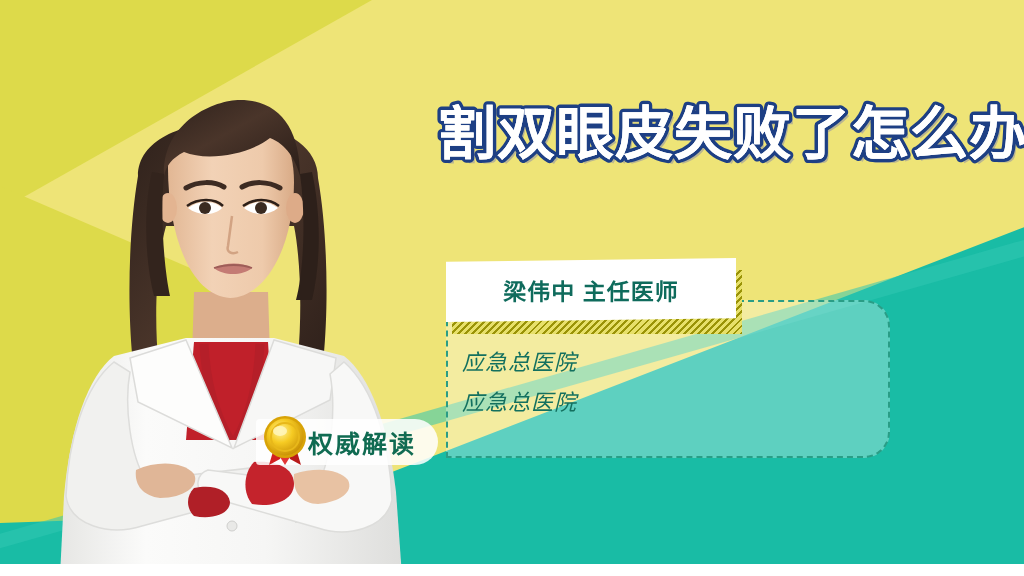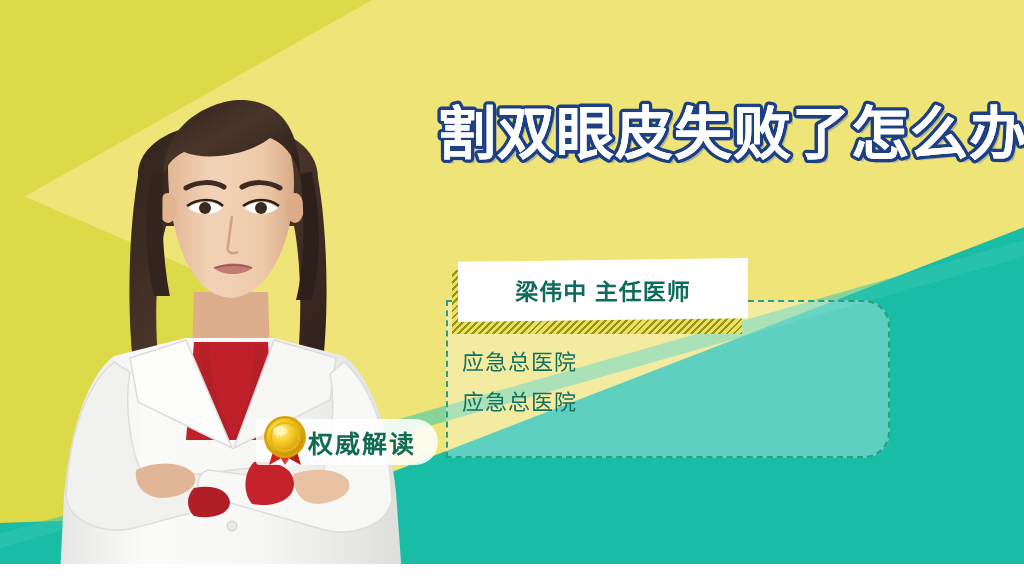--- a/index.html
+++ b/index.html
@@ -79,21 +79,21 @@
     width: 290px;
     height: 64px;
     background-image: repeating-linear-gradient(
       -45deg,
       #9a9307 0px, #9a9307 2px,
       #e7e06a 2px, #e7e06a 5px
     );
   }
   #name-card {
     position: absolute;
-    left: 16px;
+    left: 4px;
     top: 0px;
     width: 290px;
     height: 64px;
     background: #ffffff;
     clip-path: polygon(0% 6%, 100% 0%, 100% 94%, 0% 100%);
     display: flex;
     align-items: center;
     justify-content: center;
   }
   #doctor-name-text {
@@ -103,20 +103,21 @@
     letter-spacing: 1px;
     white-space: nowrap;
   }
 
   
   #affiliation {
     position: absolute;
     left: 462px;
     top: 352px;
     width: 360px;
+    font-style: italic;
   }
   .affil-line {
     font-size: 22px;
     color: #13705f;
     letter-spacing: 1px;
     line-height: 1;
     margin-bottom: 18px;
     white-space: nowrap;
   }
 

